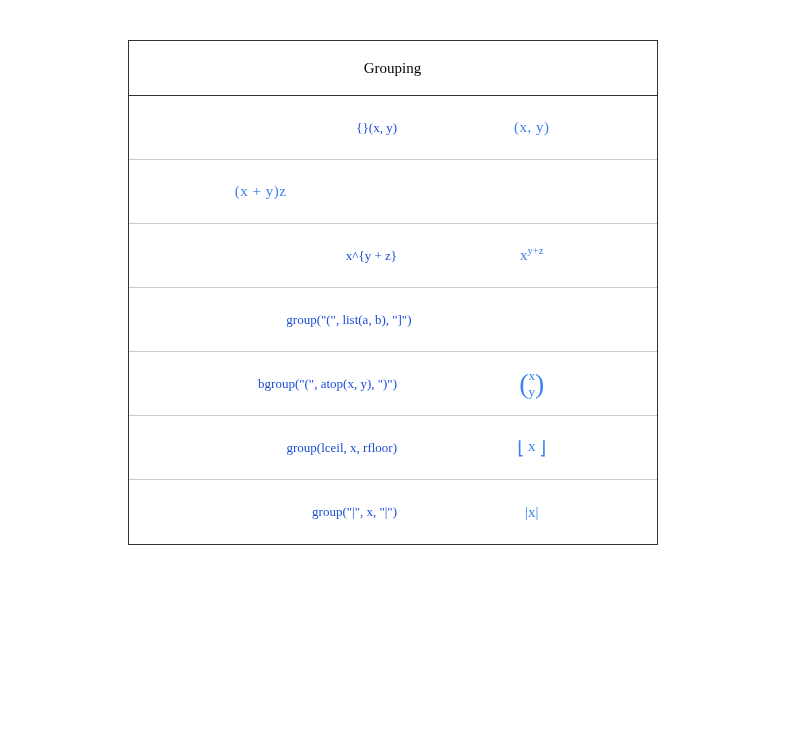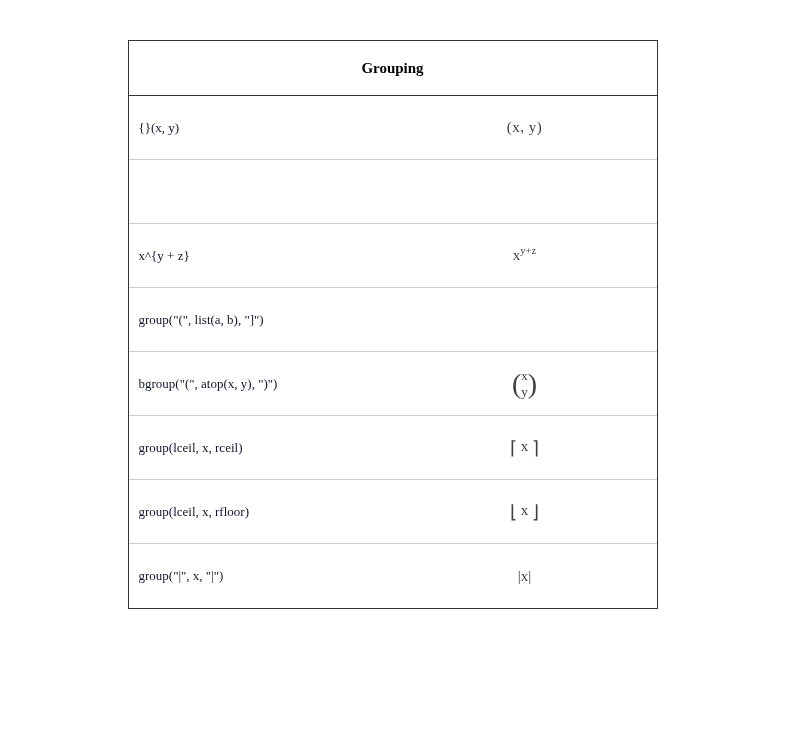--- a/index.html
+++ b/index.html
@@ -17,45 +17,46 @@
       border: 1px solid #333;
       margin: 0 auto;
       width: 530px;
     }
     .header-row {
       padding: 18px 0;
       text-align: center;
       border-bottom: 1px solid #333;
     }
     .header-row span {
-      font-weight: bold;
+      font-weight: normal;
       font-size: 15px;
       color: #000;
     }
     .data-row {
       display: flex;
       border-bottom: 1px solid #ccc;
       min-height: 64px;
       align-items: center;
     }
     .data-row:last-child {
       border-bottom: none;
     }
     .cell-left {
       width: 50%;
-      text-align: left;
-      color: #0f172a;
+      text-align: right;
+      color: #1d4ed8;
       font-size: 13px;
       font-family: Georgia, serif;
       padding: 0 10px;
+      margin-left: 29px;
     }
     .cell-right {
       width: 50%;
       text-align: center;
-      color: #404040;
+      color: #3b82f6;
       font-size: 15px;
       font-family: Georgia, 'Times New Roman', serif;
       padding: 0 10px;
     }
     sup {
       font-size: 0.7em;
       vertical-align: super;
       line-height: 0;
     }
     .thin {
@@ -96,20 +97,23 @@
   </div>
 
   <div class="data-row">
     <div class="cell-left">{}(x, y)</div>
     <div class="cell-right">
       <span class="thin">(x, y)</span>
     </div>
   </div>
 
   <div class="data-row">
+    <div class="cell-right">
+      <span class="thin">(x + y)z</span>
+    </div>
   </div>
 
 
 
   <div class="data-row">
     <div class="cell-left">x^{y + z}</div>
     <div class="cell-right">
       <span>x</span><sup>y+z</sup>
     </div>
   </div>
@@ -125,26 +129,20 @@
         <span class="paren-stretch">(</span>
         <span class="atop">
           <span>x</span><br>
           <span>y</span>
         </span>
         <span class="paren-stretch">)</span>
       </span>
     </div>
   </div>
 
-  <div class="data-row">
-    <div class="cell-left">group(lceil, x, rceil)</div>
-    <div class="cell-right">
-      <span class="ceil-floor">⌈</span><span> x </span><span class="ceil-floor">⌉</span>
-    </div>
-  </div>
 
   <div class="data-row">
     <div class="cell-left">group(lceil, x, rfloor)</div>
     <div class="cell-right">
       <span class="ceil-floor">⌊</span><span> x </span><span class="ceil-floor">⌋</span>
     </div>
   </div>
 
   <div class="data-row">
     <div class="cell-left">group("|", x, "|")</div>

